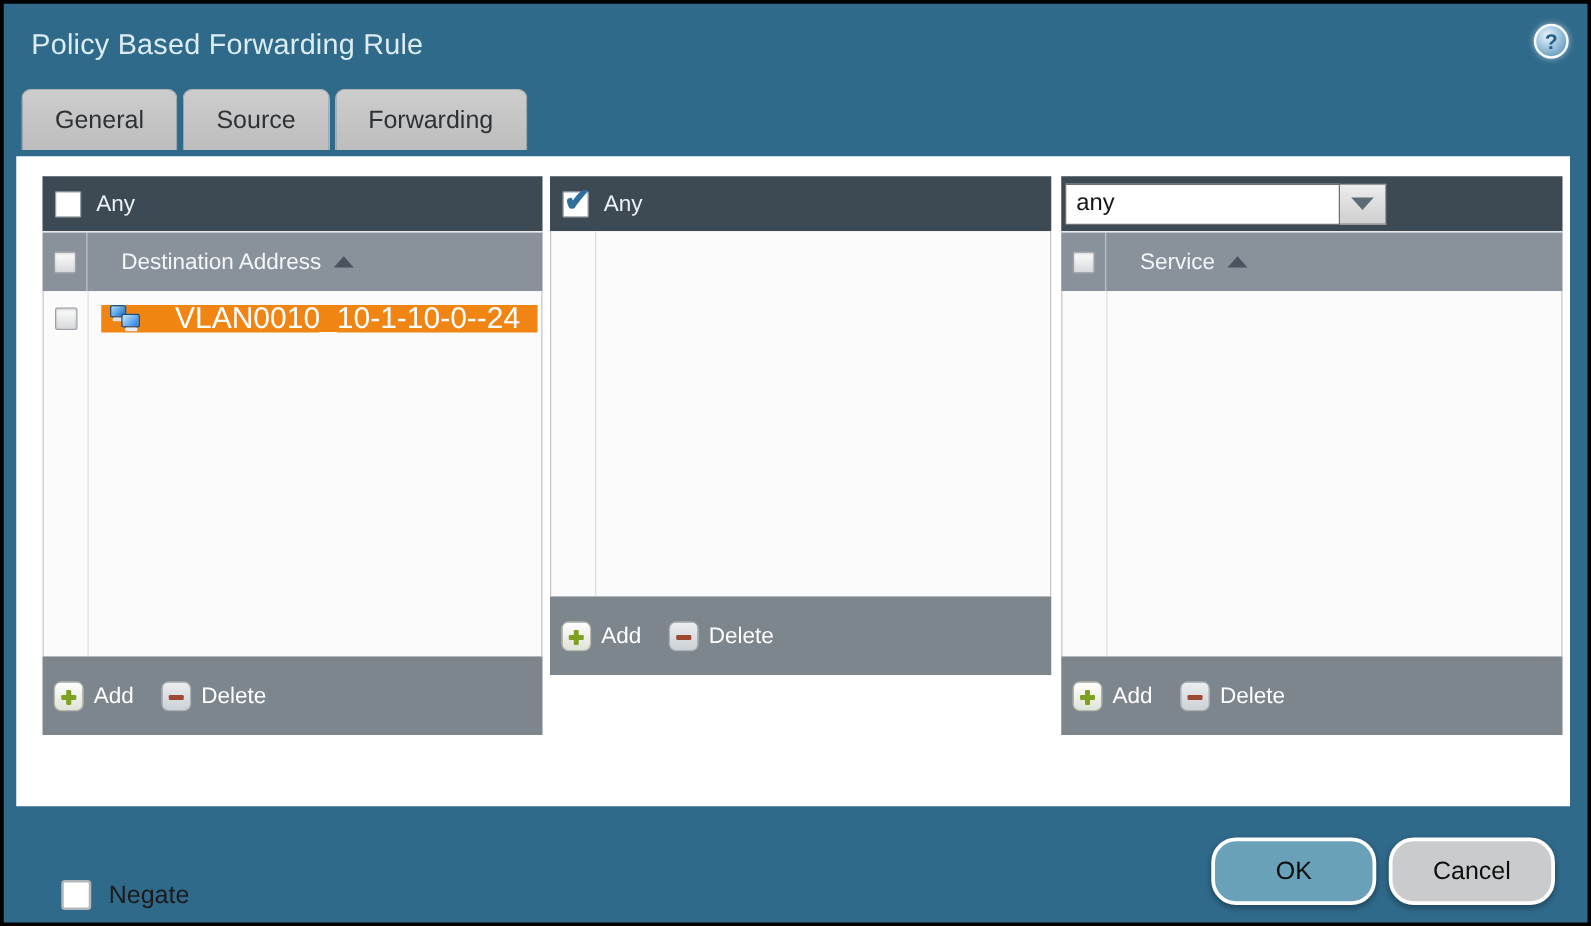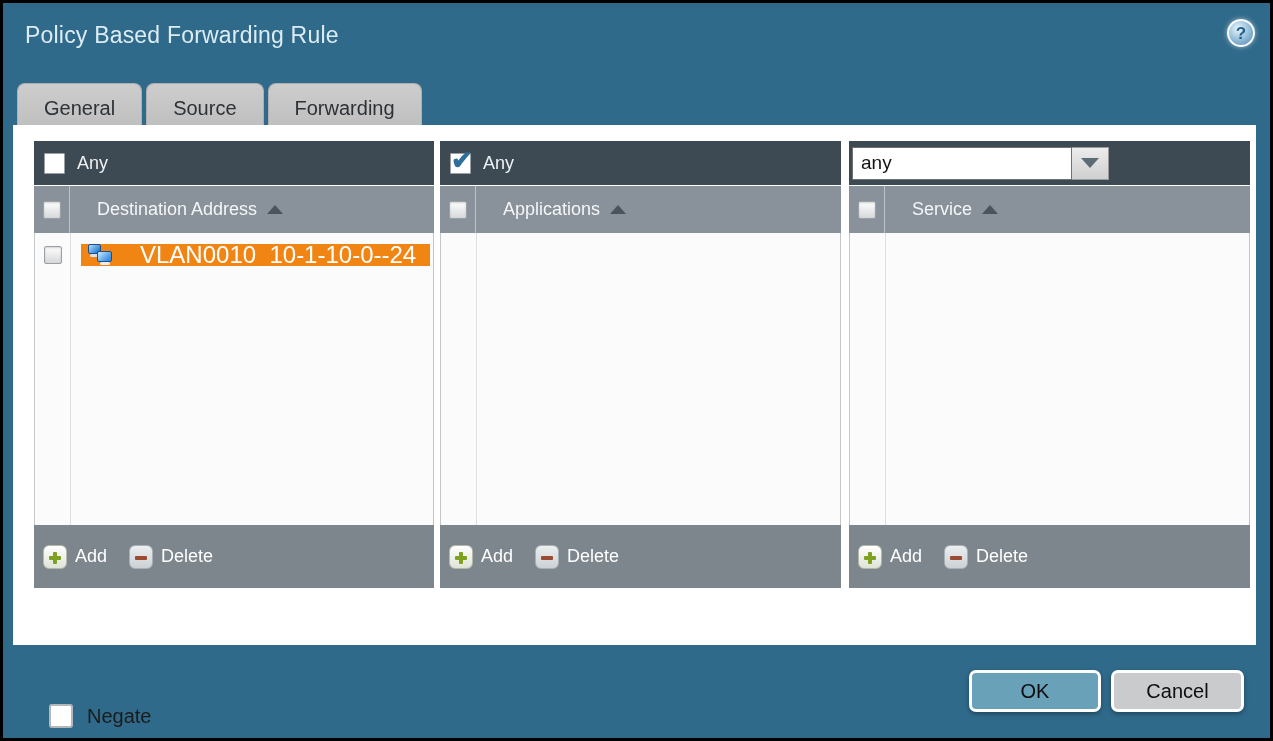--- a/index.html
+++ b/index.html
@@ -16,21 +16,21 @@
   .help { position:absolute; right:15px; top:16px; width:28px; height:28px; border-radius:50%;
     border:2px solid rgba(255,255,255,0.95);
     background:radial-gradient(circle at 38% 32%, #eaf5fb 0%, #9cc4dd 45%, #4d86ac 100%);
     box-shadow:0 0 5px rgba(255,255,255,0.55);
     display:flex; align-items:center; justify-content:center; cursor:pointer; }
   .help span { font-size:17px; font-weight:bold; color:#245f8a; line-height:1; }
 
   
   .tabs { position:absolute; left:14px; top:64px; height:58px; display:flex; }
   .tab {
-    margin-top:16px; height:49px; background:#c5c5c5; color:#2d3237;
+    margin-top:4px; height:49px; background:#c5c5c5; color:#2d3237;
     border-radius:8px 8px 0 0; font-size:20px; display:flex; align-items:center;
     padding:0 26px; margin-right:4px; cursor:pointer; border:1px solid #b0b0b0; border-bottom:none;
     background:linear-gradient(#cdcdcd,#bdbdbd);
   }
   .tab.active {
     margin-top:0; height:58px; background:#ffffff; border:none; padding:0 40px; z-index:2;
   }
 
   
   .panel { position:absolute; left:10px; top:122px; width:1243px; height:520px; background:#ffffff; }
@@ -97,21 +97,21 @@
     border-left:none; display:flex; align-items:center; justify-content:center; cursor:pointer; }
   .dd-arrow { width:0; height:0; border-left:9px solid transparent; border-right:9px solid transparent;
     border-top:10px solid #5d6b75; }
 
   
   .negate-row { position:absolute; left:36px; top:579px; display:flex; align-items:center; }
   .negate-box { width:24px; height:24px; background:#ffffff; border:2px solid #b4b7b9; border-radius:3px; cursor:pointer; }
   .negate-label { font-size:20px; color:#1b1b1b; margin-left:14px; }
 
   
-  .dlg-btn { position:absolute; top:667px; height:42px; border:3px solid #ffffff; border-radius:7px;
+  .dlg-btn { position:absolute; top:667px; height:54px; border:3px solid #ffffff; border-radius:20px;
     font-size:20px; color:#0e0e0e; display:flex; align-items:center; justify-content:center;
     cursor:pointer; box-shadow:0 2px 5px rgba(0,0,0,0.35); }
   .btn-ok { left:966px; width:132px; background:#69a1b8; }
   .btn-cancel { left:1108px; width:133px; background:#c9cbcd; }
 </style>
 </head>
 <body>
 
 <div class="window">
 
@@ -176,29 +176,20 @@
       </div>
     </div>
 
     <div class="col col2">
       <div class="any-bar">
         <div class="cb-white">
           <span class="check">✔</span>
         </div>
         <span class="any-label">Any</span>
       </div>
-      <div class="col-header">
-        <div class="hdr-cb-cell">
-          <div class="cb-3d"></div>
-        </div>
-        <span class="hdr-label">
-          <span>Applications</span>
-          <span class="sort-up"></span>
-        </span>
-      </div>
       <div class="col-body">
         <div class="body-divider"></div>
       </div>
       <div class="col-footer">
         <div class="ftr-btn">
           <span class="icon-sq">
               <span class="h"></span>
               <span class="v"></span>
             </span>
           <span class="ftr-label">Add</span>

